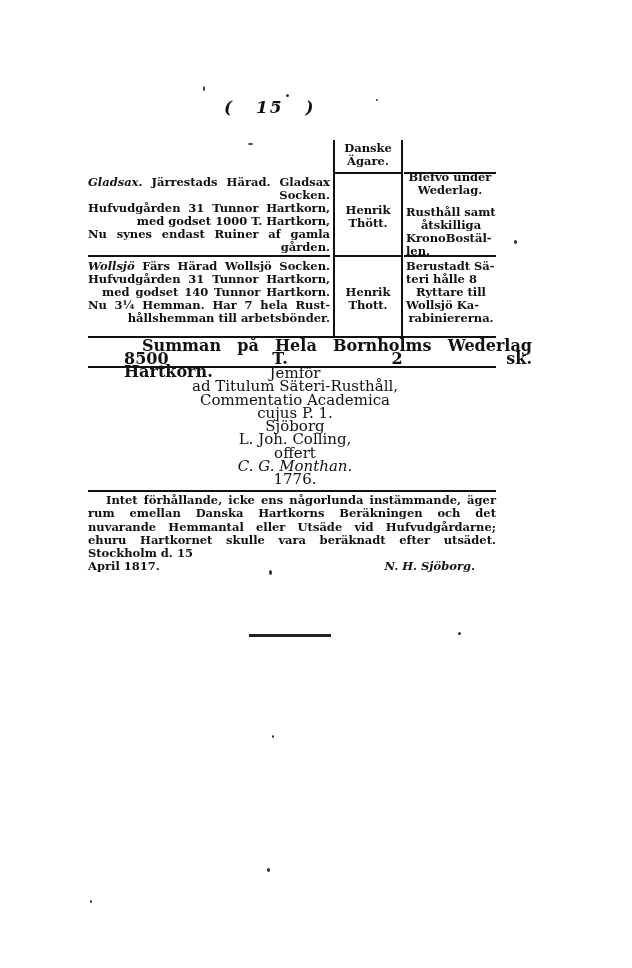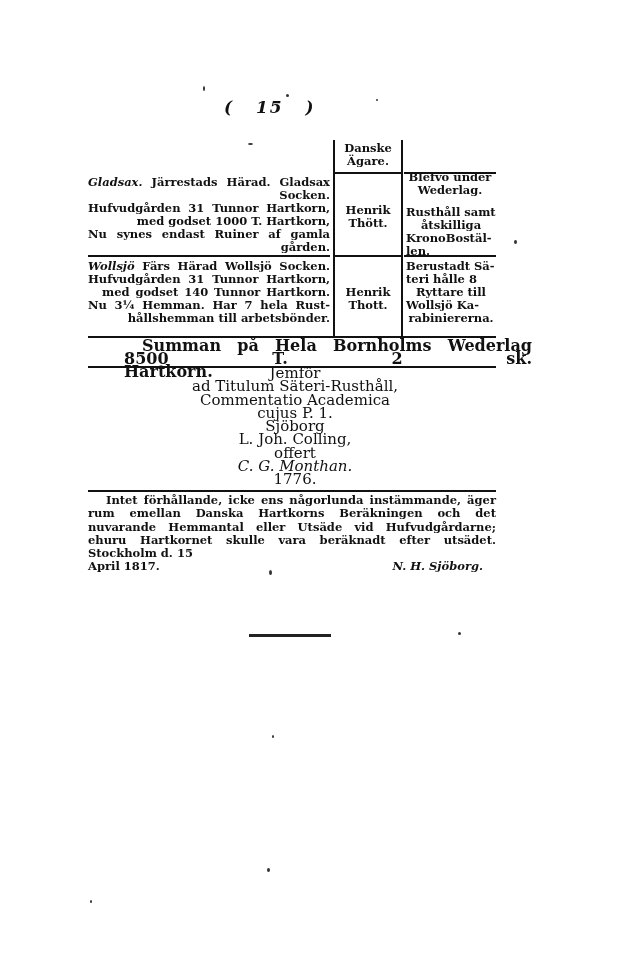--- a/index.html
+++ b/index.html
@@ -119,21 +119,21 @@
     <div>offert</div>
     <div><i>C. G. Monthan.</i></div>
     <div>1776.</div>
   </div>
   <div class="rule" style="left:88px; top:490px; width:408px; height:2px;"></div>
 
   <div class="note">
     <div class="para">Intet förhållande, icke ens någorlunda instämmande, äger rum emellan Danska Hartkorns Beräkningen och det nuvarande Hemmantal eller Utsäde vid Hufvudgårdarne; ehuru Hartkornet skulle vara beräknadt efter utsädet. Stockholm d. 15</div>
     <div class="sigline">
       <span>April 1817.</span>
-      <i style="margin-right:13px;">N. H. Sjöborg.</i>
+      <i style="margin-right:21px;">N. H. Sjöborg.</i>
     </div>
   </div>
 
   <div class="shortrule"></div>
 
   <div class="speck" style="left:203px;top:86px;width:2px;height:5px;"></div>
   <div class="speck" style="left:286px;top:94px;width:3px;height:3px;"></div>
   <div class="speck" style="left:376px;top:99px;width:2px;height:2px;"></div>
   <div class="speck" style="left:514px;top:240px;width:3px;height:4px;"></div>
   <div class="speck" style="left:248px;top:143px;width:5px;height:2px;"></div>

